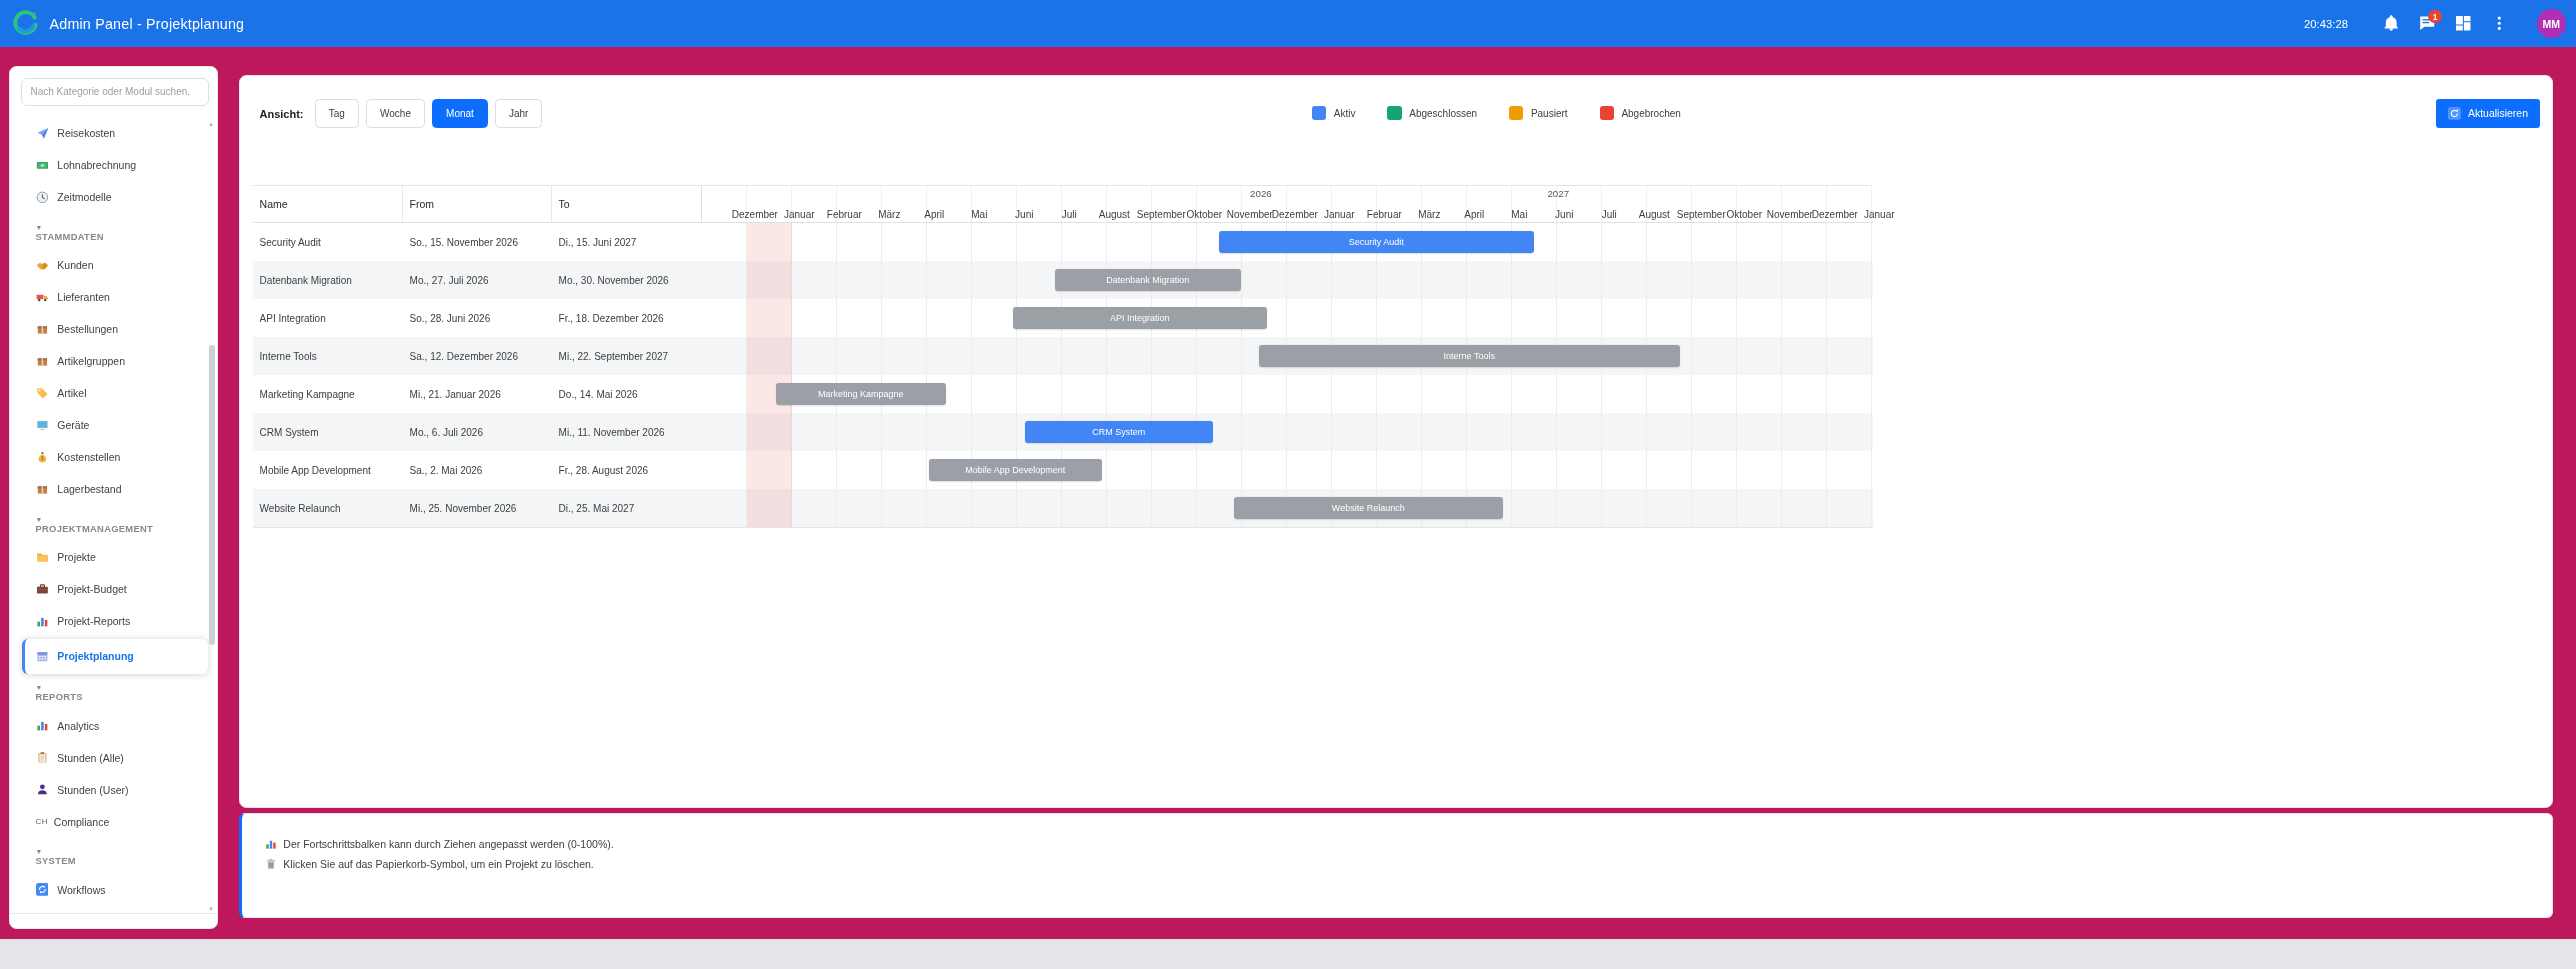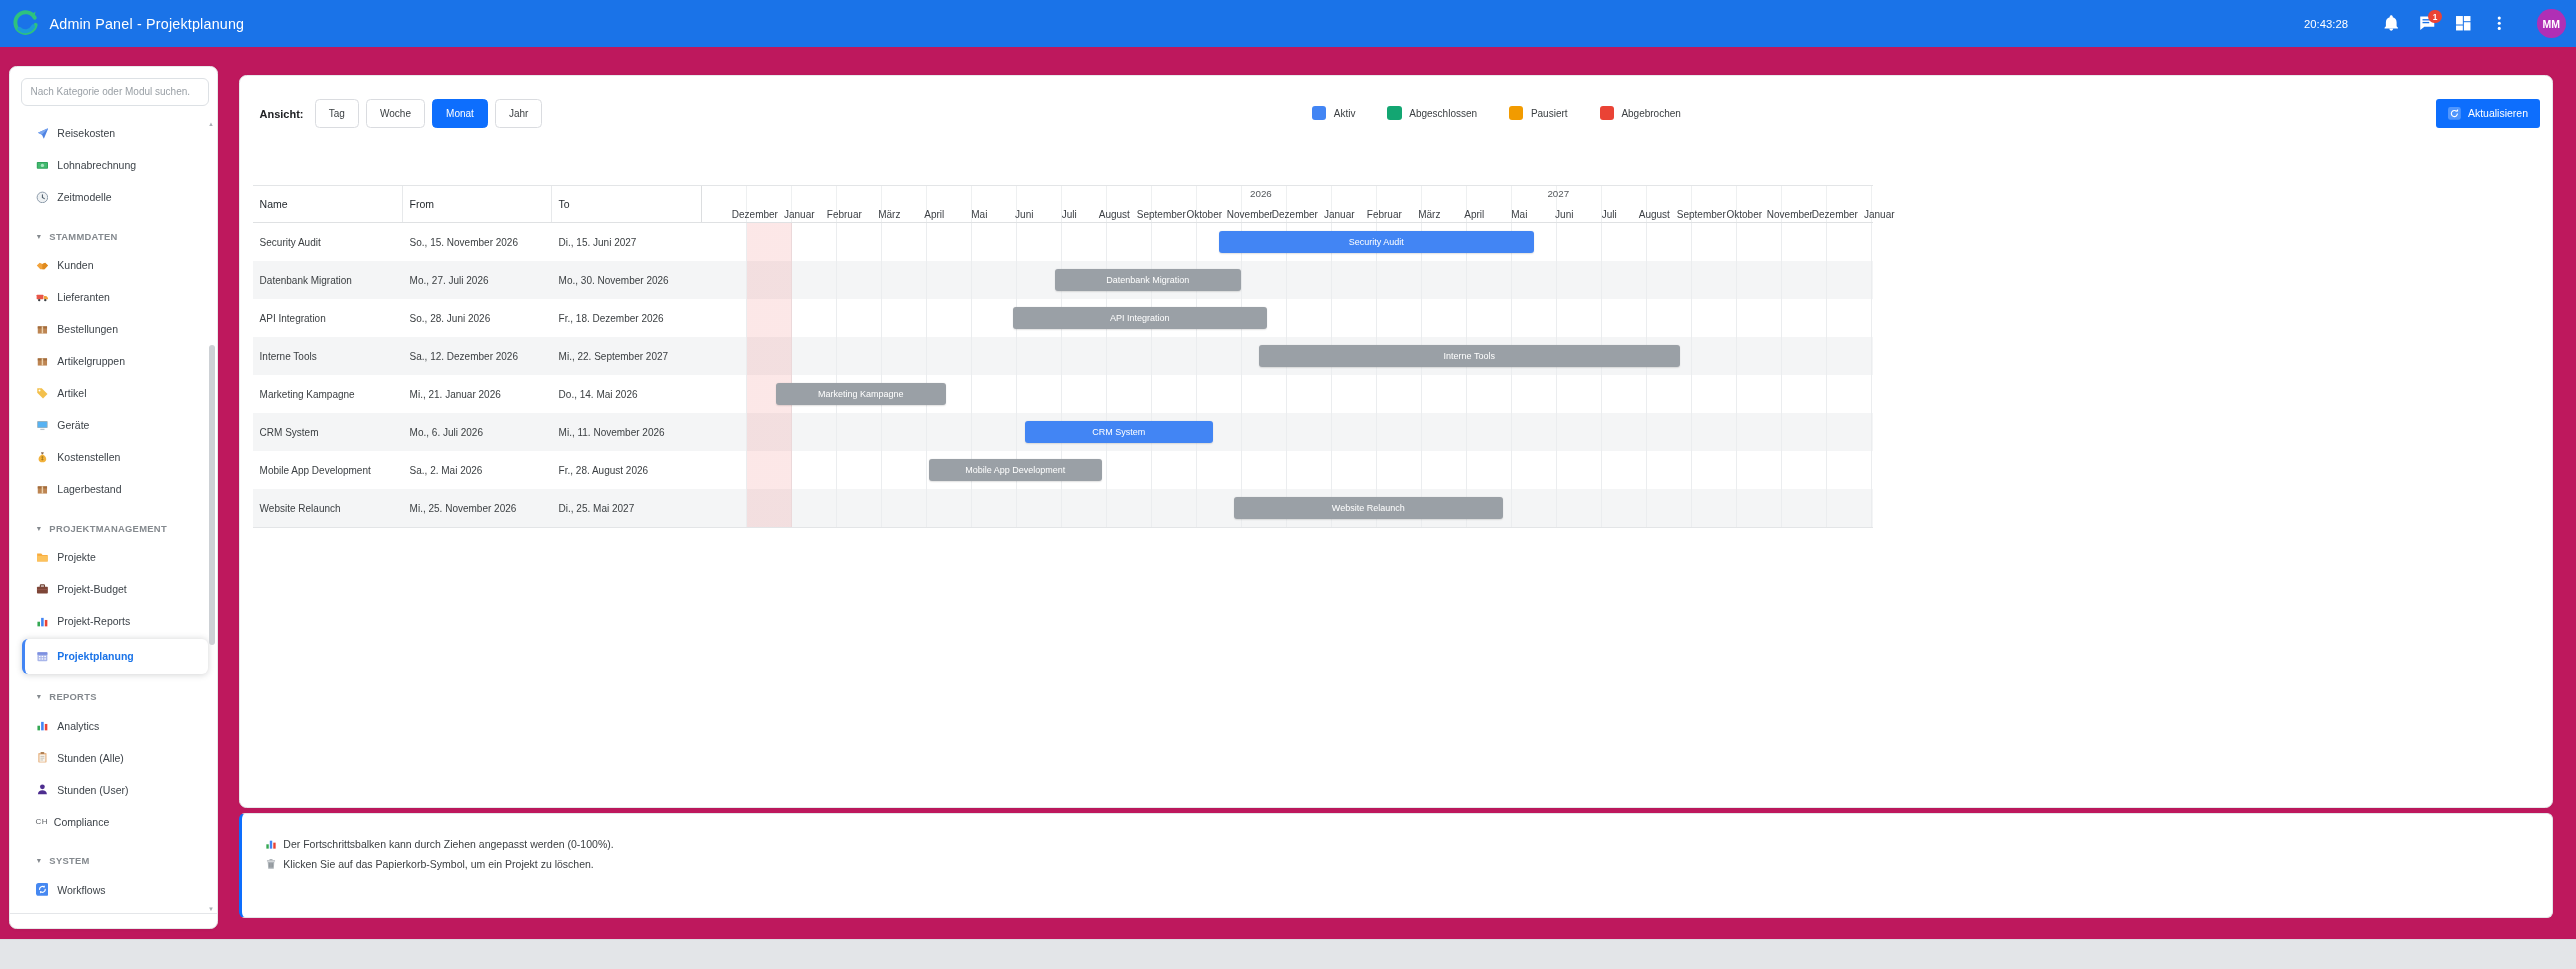--- a/index.html
+++ b/index.html
@@ -20,21 +20,21 @@
   
   .sidebar{position:absolute;left:9px;top:66px;width:209px;height:863px;background:#fff;border-radius:7.5px;border:0.8px solid #e7e9eb;box-shadow:0 0.8px 2.3px rgba(60,64,67,.08);box-sizing:border-box;}
   .search{position:absolute;left:10.5px;top:10.5px;width:188px;height:28.5px;box-sizing:border-box;border:0.8px solid #dde1e5;border-radius:6px;padding:0 9px;font-size:10px;color:#3c4043;outline:none;font-family:inherit;}
   .search::placeholder{color:#9aa0a6;}
   .menu{position:absolute;left:0;top:44px;width:100%;height:803px;overflow:hidden;border-bottom:0.8px solid #e4e6e9;padding-top:6px;box-sizing:border-box;}
   .menu-item{height:32px;display:flex;align-items:center;padding-left:25.5px;font-size:10.5px;color:#3d4349;cursor:pointer;}
   .menu-item .ic{width:12.8px;height:12.8px;margin-right:9px;flex:0 0 auto;display:inline-flex;align-items:center;justify-content:center;}
   .menu-item .ic svg{width:12.8px;height:12.8px;display:block;}
   .ic.ch{font-size:8px;color:#5f6368;letter-spacing:0.4px;width:auto;margin-right:6px;}
   .menu-item.active{background:#fff;margin:1.5px 9px 1.5px 12px;padding-left:10.5px;border-left:3px solid #4285f4;border-radius:6px;box-shadow:0 0.8px 6px rgba(60,64,67,.22);color:#1a73e8;font-weight:bold;height:35px;}
-  .menu-section{height:25.5px;margin-top:10.5px;display:flex;align-items:center;padding-left:25.5px;font-size:9.4px;font-weight:bold;color:#84898e;letter-spacing:0.3px;cursor:pointer;}
+  .menu-section{height:25.5px;margin-top:10.5px;display:flex;padding-left:25.5px;font-size:9.4px;font-weight:bold;color:#84898e;letter-spacing:0.3px;cursor:pointer;flex-direction:column;}
   .menu-section .tri{font-size:6.8px;margin-right:6.8px;color:#84898e;}
   .sb-thumb{position:absolute;right:2.3px;top:278px;width:5.3px;height:300px;border-radius:3px;background:#cdd1d5;cursor:pointer;}
   .sb-arrow{position:absolute;right:3px;font-size:6px;color:#aab0b5;cursor:pointer;}
 
   
   .main-card{position:absolute;left:239px;top:75px;width:2314px;height:733px;background:#fff;border-radius:7.5px;border:0.8px solid #e7e9eb;box-shadow:0 0.8px 2.3px rgba(60,64,67,.06);box-sizing:border-box;}
   .view-label{position:absolute;left:19.5px;top:32px;font-size:11px;font-weight:bold;color:#202124;}
   .view-switcher{position:absolute;left:75px;top:23px;display:flex;gap:7.5px;}
   .view-btn{height:28.5px;padding:0 12.8px;border:0.8px solid #dadce0;border-radius:4.5px;background:#fff;font-size:10px;color:#3c4043;font-family:inherit;cursor:pointer;}
   .view-btn.active{background:#0d6efd;border-color:#0d6efd;color:#fff;}

